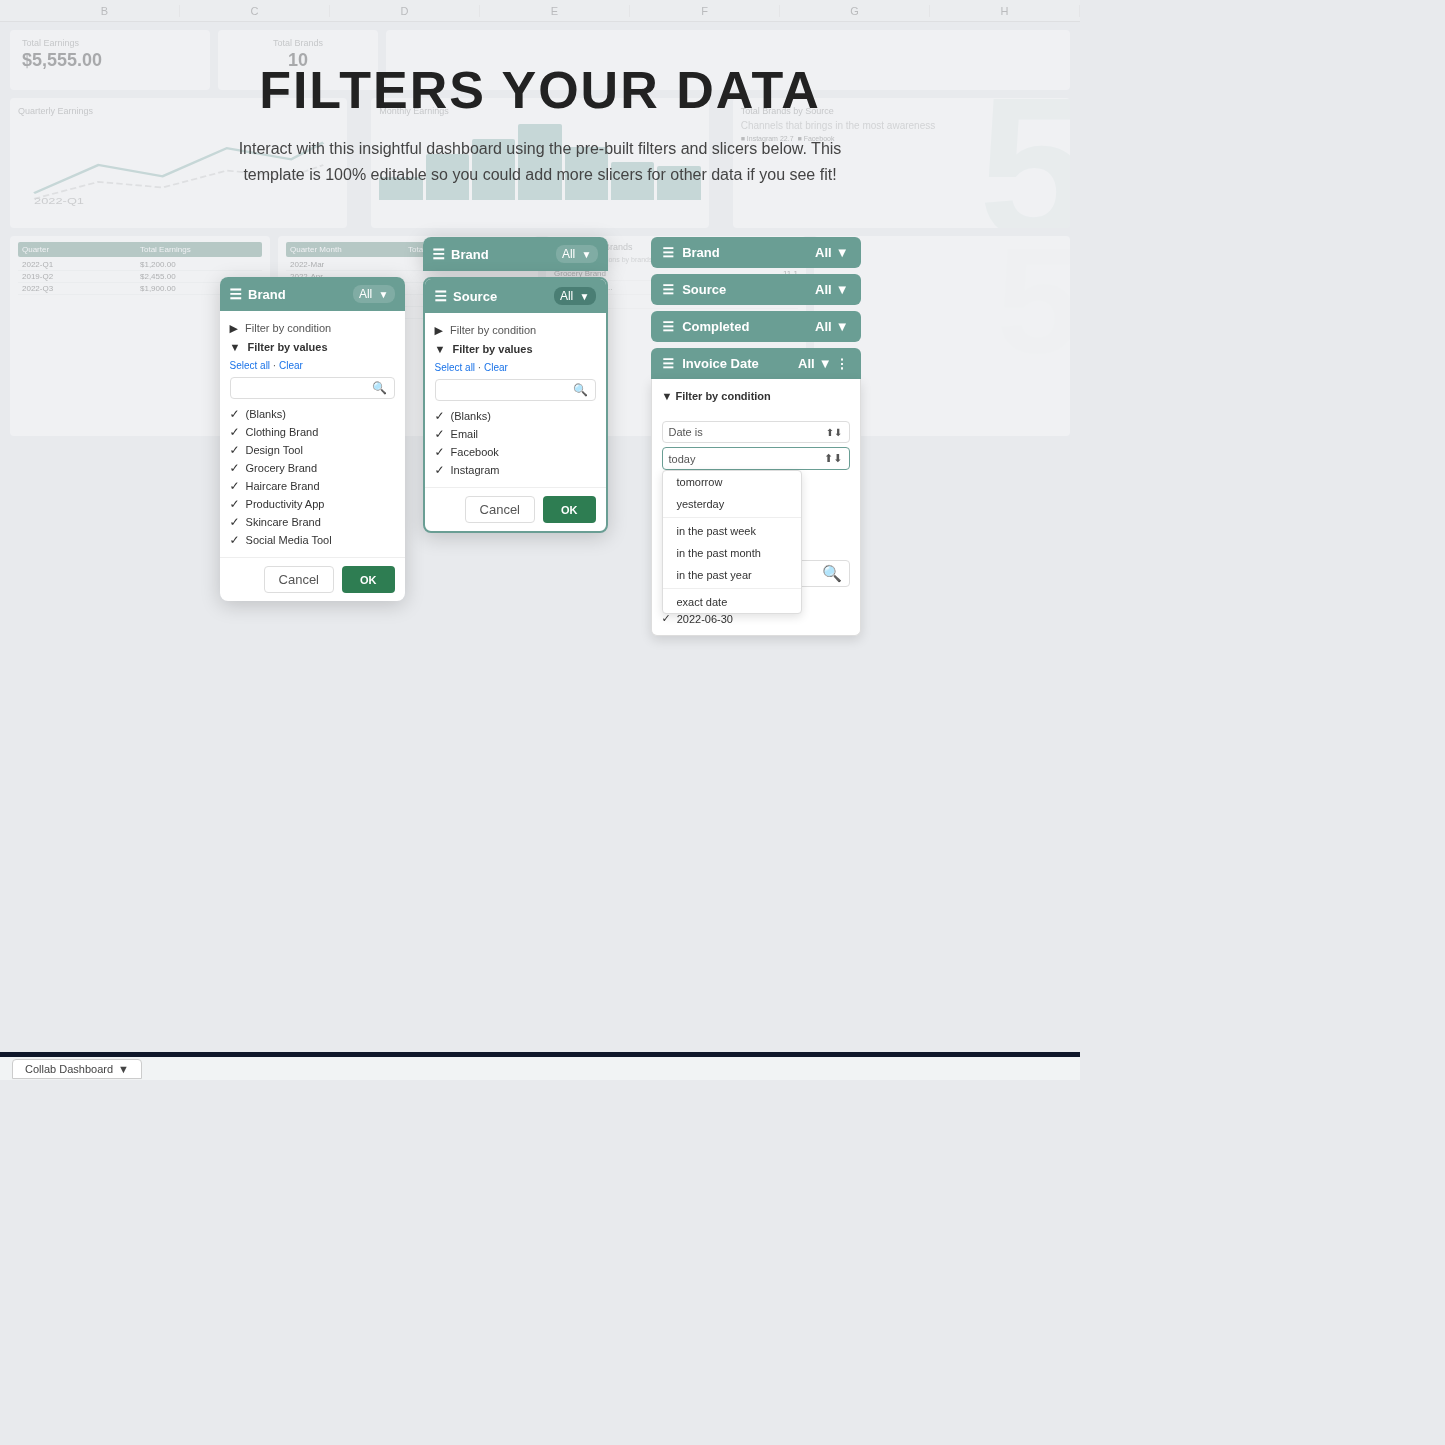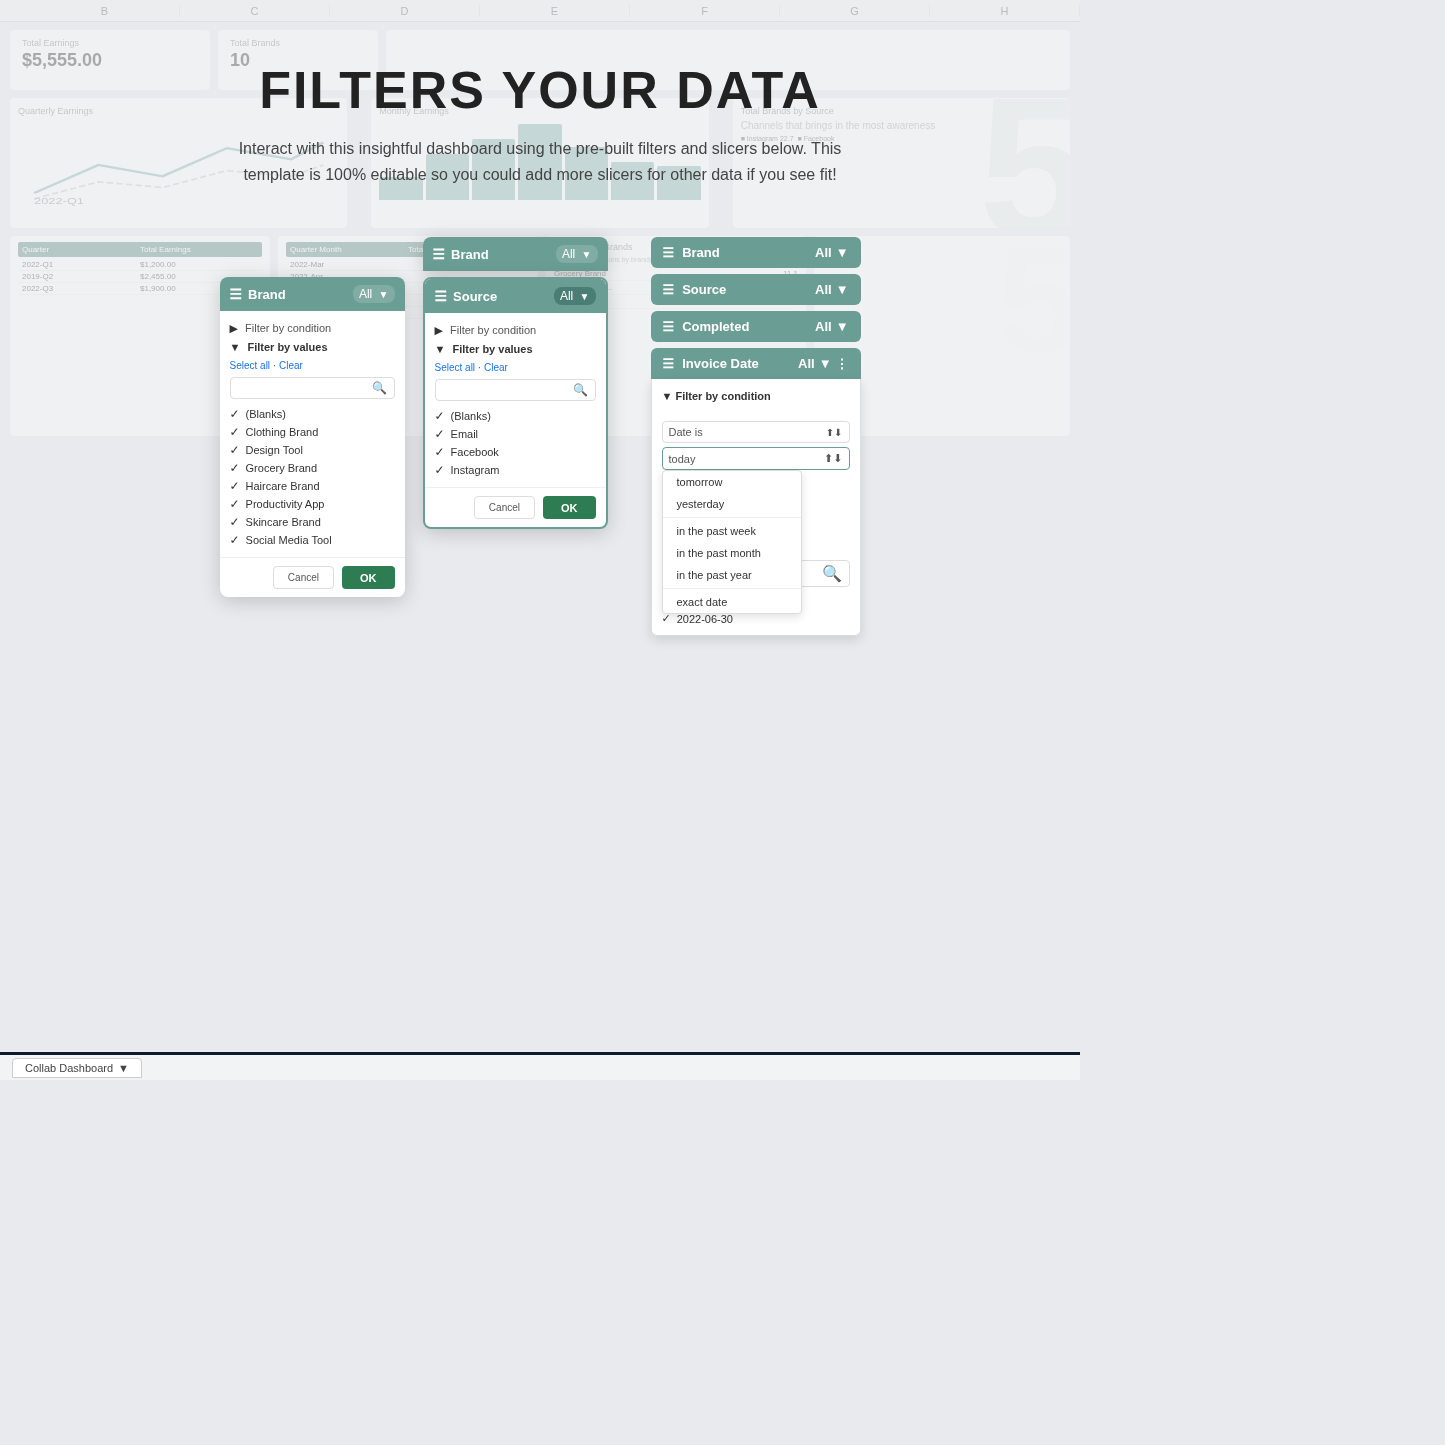--- a/index.html
+++ b/index.html
@@ -281,21 +281,21 @@
       gap: 8px;
       padding: 8px 10px;
       border-top: 1px solid #eee;
     }
     .btn-cancel {
       padding: 5px 14px;
       border: 1px solid #ddd;
       border-radius: 4px;
       background: #fff;
       cursor: pointer;
-      font-size: 10px;
+      font-size: 13px;
       color: #555;
     }
     .btn-ok {
       padding: 5px 18px;
       border: none;
       border-radius: 4px;
       background: #2e7d52;
       color: #fff;
       cursor: pointer;
       font-size: 11px;
@@ -335,21 +335,21 @@
       border: 2px solid #6a9e94;
     }
 
     
     .bottom-bar {
       position: absolute;
       bottom: 0;
       left: 0;
       width: 100%;
       background: #f1f3f4;
-      border-top: 3px solid #0f172a;
+      border-top: 5px solid #0f172a;
       height: 28px;
       display: flex;
       align-items: center;
       padding: 0 12px;
       gap: 8px;
     }
     .sheet-tab {
       background: #fff;
       border: 1px solid #ccc;
       border-radius: 4px 4px 0 0;
@@ -465,21 +465,21 @@
     <div class="sheet-header-cell">F</div>
     <div class="sheet-header-cell">G</div>
     <div class="sheet-header-cell">H</div>
   </div>
 
   <div class="dash-row">
     <div class="dash-panel" style="max-width:200px; position:relative; overflow:hidden;">
       <div class="dash-panel-title">Total Earnings</div>
       <div class="dash-panel-value">$5,555.00</div>
     </div>
-    <div class="dash-panel" style="max-width:160px; position:relative; overflow:hidden;">
+    <div class="dash-panel" style="max-width:160px; position:relative; overflow:hidden;text-align:center;">
       <div class="dash-panel-title">Total Brands</div>
       <div class="dash-panel-value">10</div>
     </div>
     <div class="dash-panel" style="flex:2;"></div>
   </div>
 
   <div class="chart-row">
     <div class="chart-panel">
       <div class="chart-panel-title">Quarterly Earnings</div>
       <svg class="line-chart-svg" viewBox="0 0 200 80" preserveAspectRatio="none">

